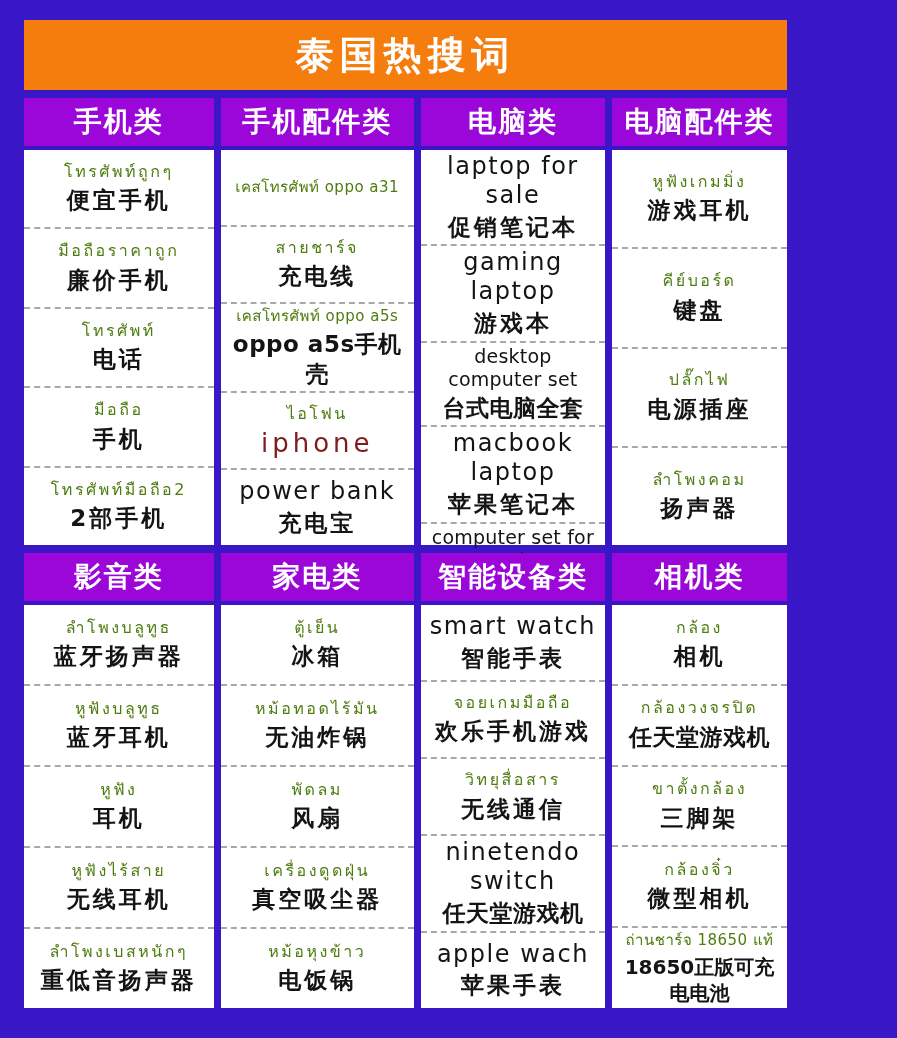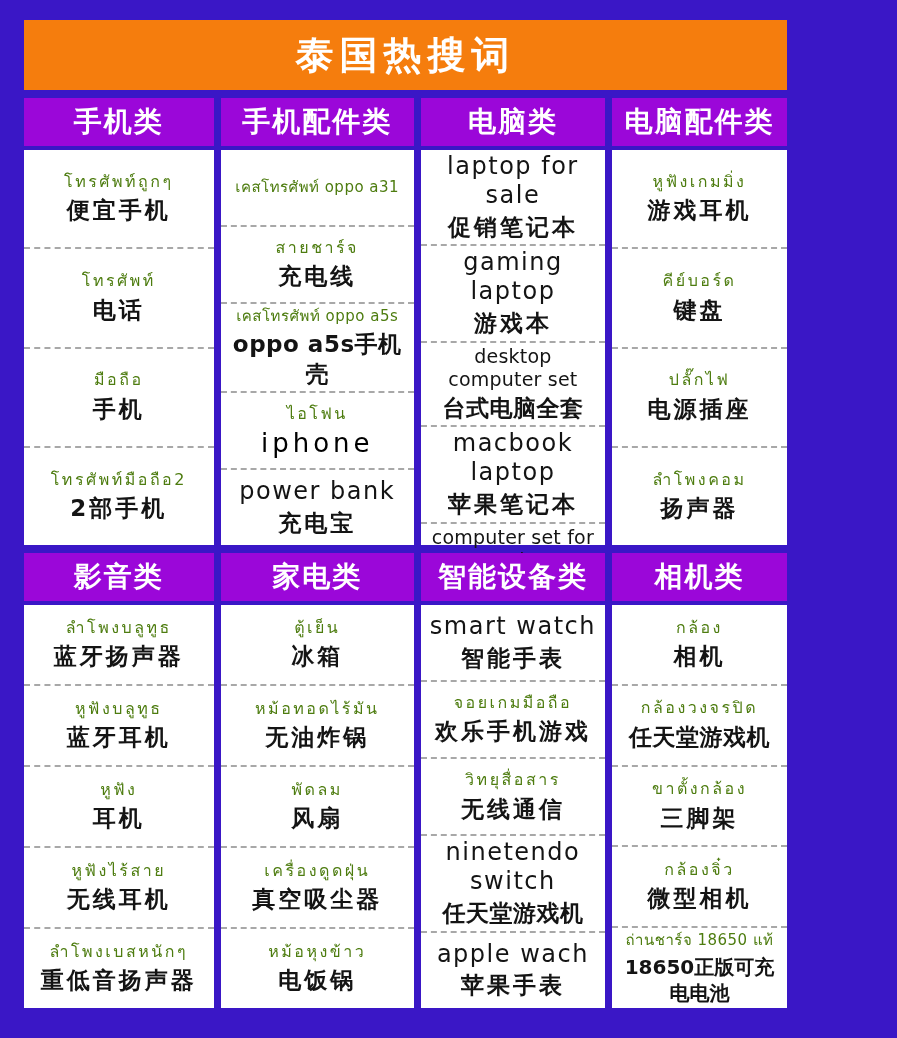--- a/index.html
+++ b/index.html
@@ -49,39 +49,43 @@
     padding:2px 4px;box-sizing:border-box;
   }
   .cell + .cell{border-top:2px dashed #a8a8a8;}
   .thai{font-size:16px;letter-spacing:2.5px;font-weight:400;color:#4d7c0f;line-height:1.4;}
   .thai.tight{letter-spacing:0.5px;font-size:15px;}
   .latin{font-size:24px;letter-spacing:1.5px;font-weight:400;color:#141414;line-height:1.2;}
   .latin.small{font-size:19px;letter-spacing:0.2px;}
   .cn{font-size:23px;font-weight:700;letter-spacing:3px;color:#141414;line-height:1.3;margin-top:3px;}
   .cn.tight{letter-spacing:0.5px;}
   .cn.small{font-size:20px;letter-spacing:0;}
-  .latin2{font-size:26px;letter-spacing:4px;font-weight:500;color:#000000;line-height:1.2;margin-top:3px;}
+  .latin2{font-size:26px;letter-spacing:4px;font-weight:500;color:#7f1d1d;line-height:1.2;margin-top:3px;}
 </style>
 </head>
 <body>
 
 <div class="page">
 
   <div class="banner">泰国热搜词</div>
 
   <div class="section sec1">
 
     <div class="column">
       <div class="col-header">手机类</div>
       <div class="col-body">
         <div class="cell">
           <div class="thai">โทรศัพท์ถูกๆ</div>
           <div class="cn">便宜手机</div>
         </div>
         <div class="cell">
+          <div class="thai">มือถือราคาถูก</div>
+          <div class="cn">廉价手机</div>
+        </div>
+        <div class="cell">
           <div class="thai">โทรศัพท์</div>
           <div class="cn">电话</div>
         </div>
         <div class="cell">
           <div class="thai">มือถือ</div>
           <div class="cn">手机</div>
         </div>
         <div class="cell">
           <div class="thai">โทรศัพท์มือถือ2</div>
           <div class="cn">2部手机</div>

